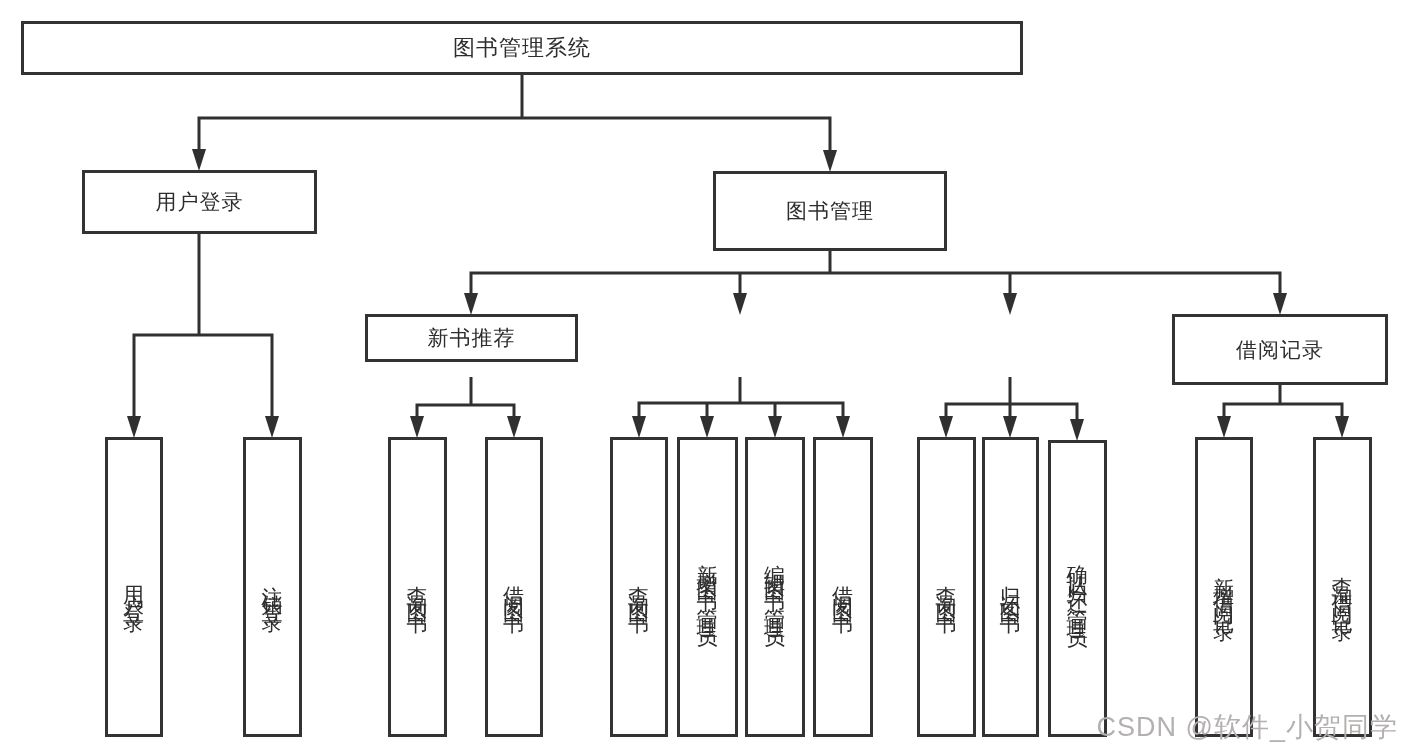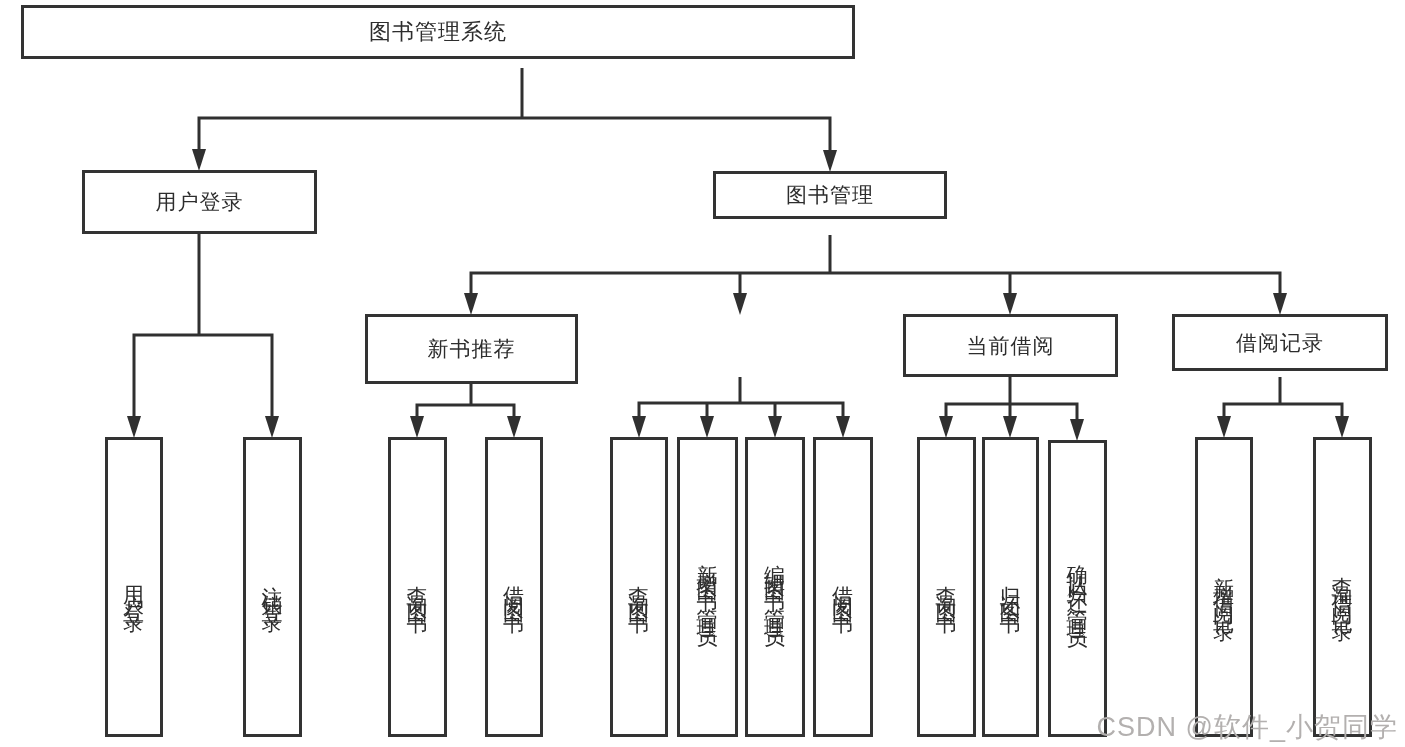--- a/index.html
+++ b/index.html
@@ -61,38 +61,35 @@
       <polygon points="768,416 782,416 775,438"></polygon>
       <polygon points="836,416 850,416 843,438"></polygon>
       <polygon points="939,416 953,416 946,438"></polygon>
       <polygon points="1003,416 1017,416 1010,438"></polygon>
       <polygon points="1070,419 1084,419 1077,441"></polygon>
       <polygon points="1217,416 1231,416 1224,438"></polygon>
       <polygon points="1335,416 1349,416 1342,438"></polygon>
     </g>
   </svg>
 
-  <div class="node root" style="left:21px;top:5px;width:834px;height:54px;">
+  <div class="node root" style="left:21px;top:21px;width:1002px;height:54px;">
     <span>图书管理系统</span>
   </div>
 
   <div class="node" style="left:82px;top:170px;width:235px;height:64px;">
     <span>用户登录</span>
   </div>
-  <div class="node" style="left:713px;top:171px;width:234px;height:48px;">
+  <div class="node" style="left:713px;top:171px;width:234px;height:80px;">
     <span>图书管理</span>
   </div>
 
-  <div class="node" style="left:365px;top:314px;width:213px;height:70px;">
+  <div class="node" style="left:365px;top:314px;width:213px;height:48px;">
     <span>新书推荐</span>
   </div>
-  <div class="node" style="left:903px;top:314px;width:215px;height:63px;">
-    <span>当前借阅</span>
-  </div>
-  <div class="node" style="left:1172px;top:314px;width:216px;height:57px;">
+  <div class="node" style="left:1172px;top:314px;width:216px;height:71px;">
     <span>借阅记录</span>
   </div>
 
   <div class="node vnode" style="left:105px;top:437px;width:58px;height:300px;">
     <span>用户登录</span>
   </div>
   <div class="node vnode" style="left:243px;top:437px;width:59px;height:300px;">
     <span>注销登录</span>
   </div>
 

